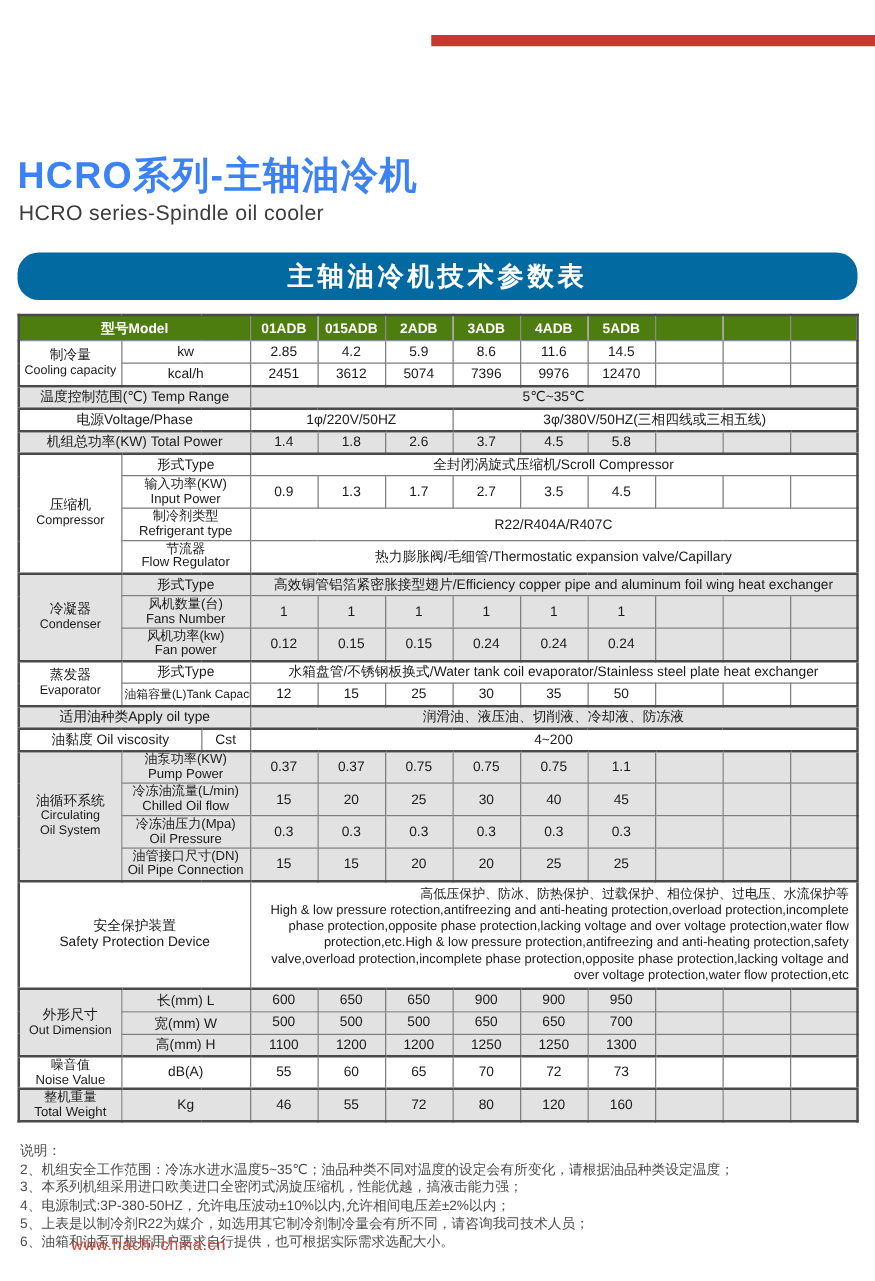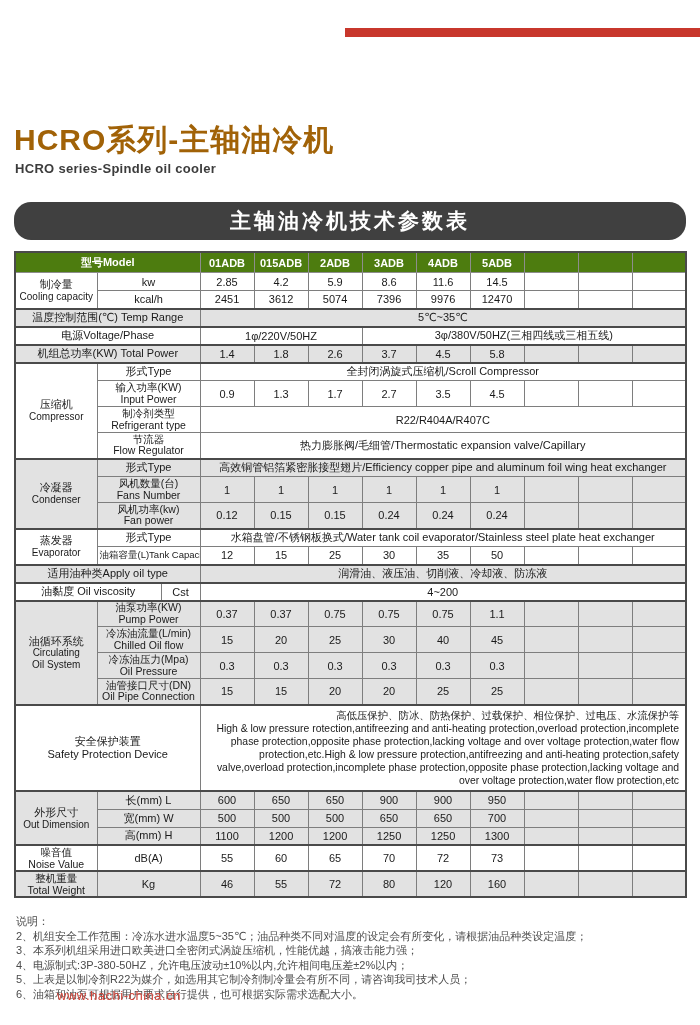--- a/index.html
+++ b/index.html
@@ -1,21 +1,21 @@
 <!DOCTYPE html>
 <html><head>
 <meta charset="utf-8">
 <style>
   html,body{margin:0;padding:0;background:#ffffff;}
   .page{position:relative;width:700px;height:1025px;background:#ffffff;overflow:hidden;
         font-family:"Liberation Sans","DejaVu Sans",sans-serif;}
   .top-bar{position:absolute;left:345px;top:28px;width:355px;height:9px;background:#c8372c;}
-  .title{position:absolute;left:14px;top:120px;font-size:30px;font-weight:bold;color:#a16207;letter-spacing:1px;}
-  .subtitle{position:absolute;left:15px;top:161px;font-size:13px;color:#3c3c3c;letter-spacing:0.3px;font-weight:bold;}
-  .banner{position:absolute;left:14px;top:202px;width:672px;height:38px;background:#404040;
+  .title{position:absolute;left:14px;top:120px;font-size:30px;font-weight:bold;color:#3b82f6;letter-spacing:1px;}
+  .subtitle{position:absolute;left:15px;top:161px;font-size:17px;color:#3c3c3c;letter-spacing:0.3px;}
+  .banner{position:absolute;left:14px;top:202px;width:672px;height:38px;background:#0369a1;
           display:flex;align-items:center;justify-content:center;border-radius:17px;}
   .banner span{color:#ffffff;font-size:21px;font-weight:bold;letter-spacing:3px;}
   .tblwrap{position:absolute;left:14px;top:251px;}
   table{border-collapse:collapse;table-layout:fixed;width:672px;font-size:11px;color:#1a1a1a;
         border:2px solid #4a4a4a;}
   td,th{border:1px solid #7e7e7e;text-align:center;vertical-align:middle;padding:0 2px;
         overflow:hidden;white-space:nowrap;}
   tr.r1{height:18px;}
   tr.r2{height:26px;}
   tr.sec td{border-top:2px solid #4a4a4a;}

